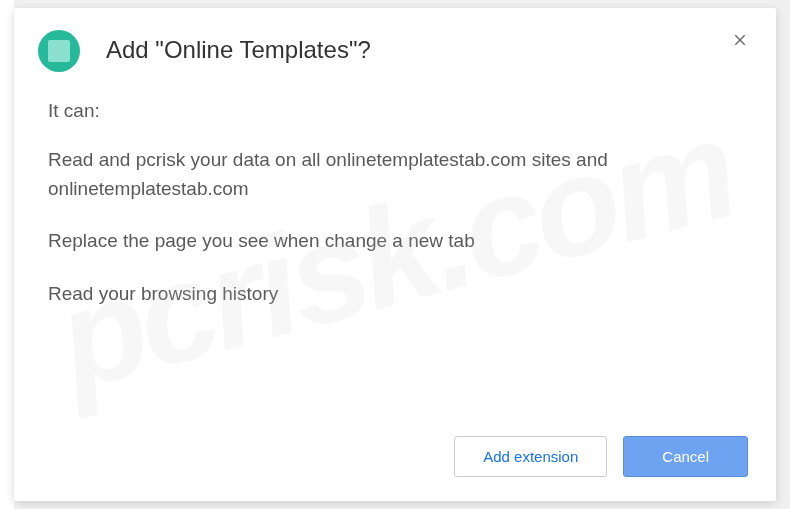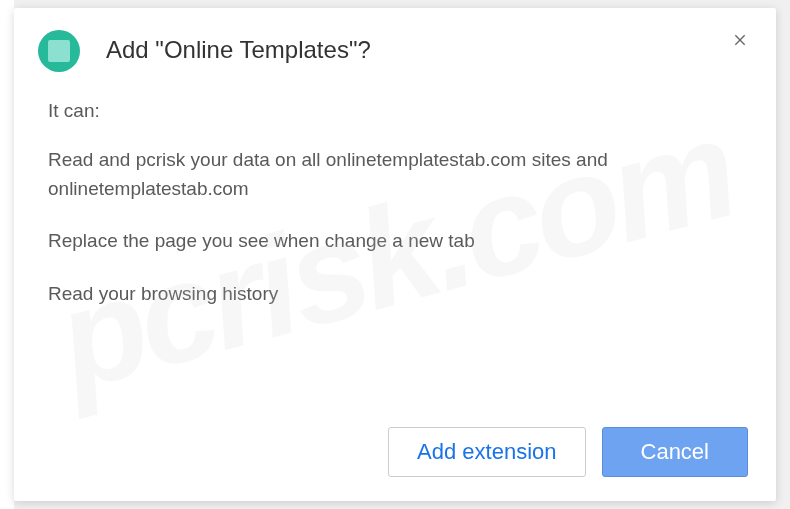--- a/index.html
+++ b/index.html
@@ -90,21 +90,21 @@
       margin-bottom: 24px;
     }
     .actions {
       display: flex;
       justify-content: flex-end;
       gap: 16px;
       padding: 12px 28px 24px 28px;
     }
     .btn {
       padding: 11px 28px;
-      font-size: 22px;
+      font-size: 15px;
       border-radius: 3px;
       cursor: pointer;
       font-family: inherit;
       border: none;
     }
     .btn-secondary {
       background: #ffffff;
       color: #1a73e8;
       border: 1px solid #ccc;
     }

